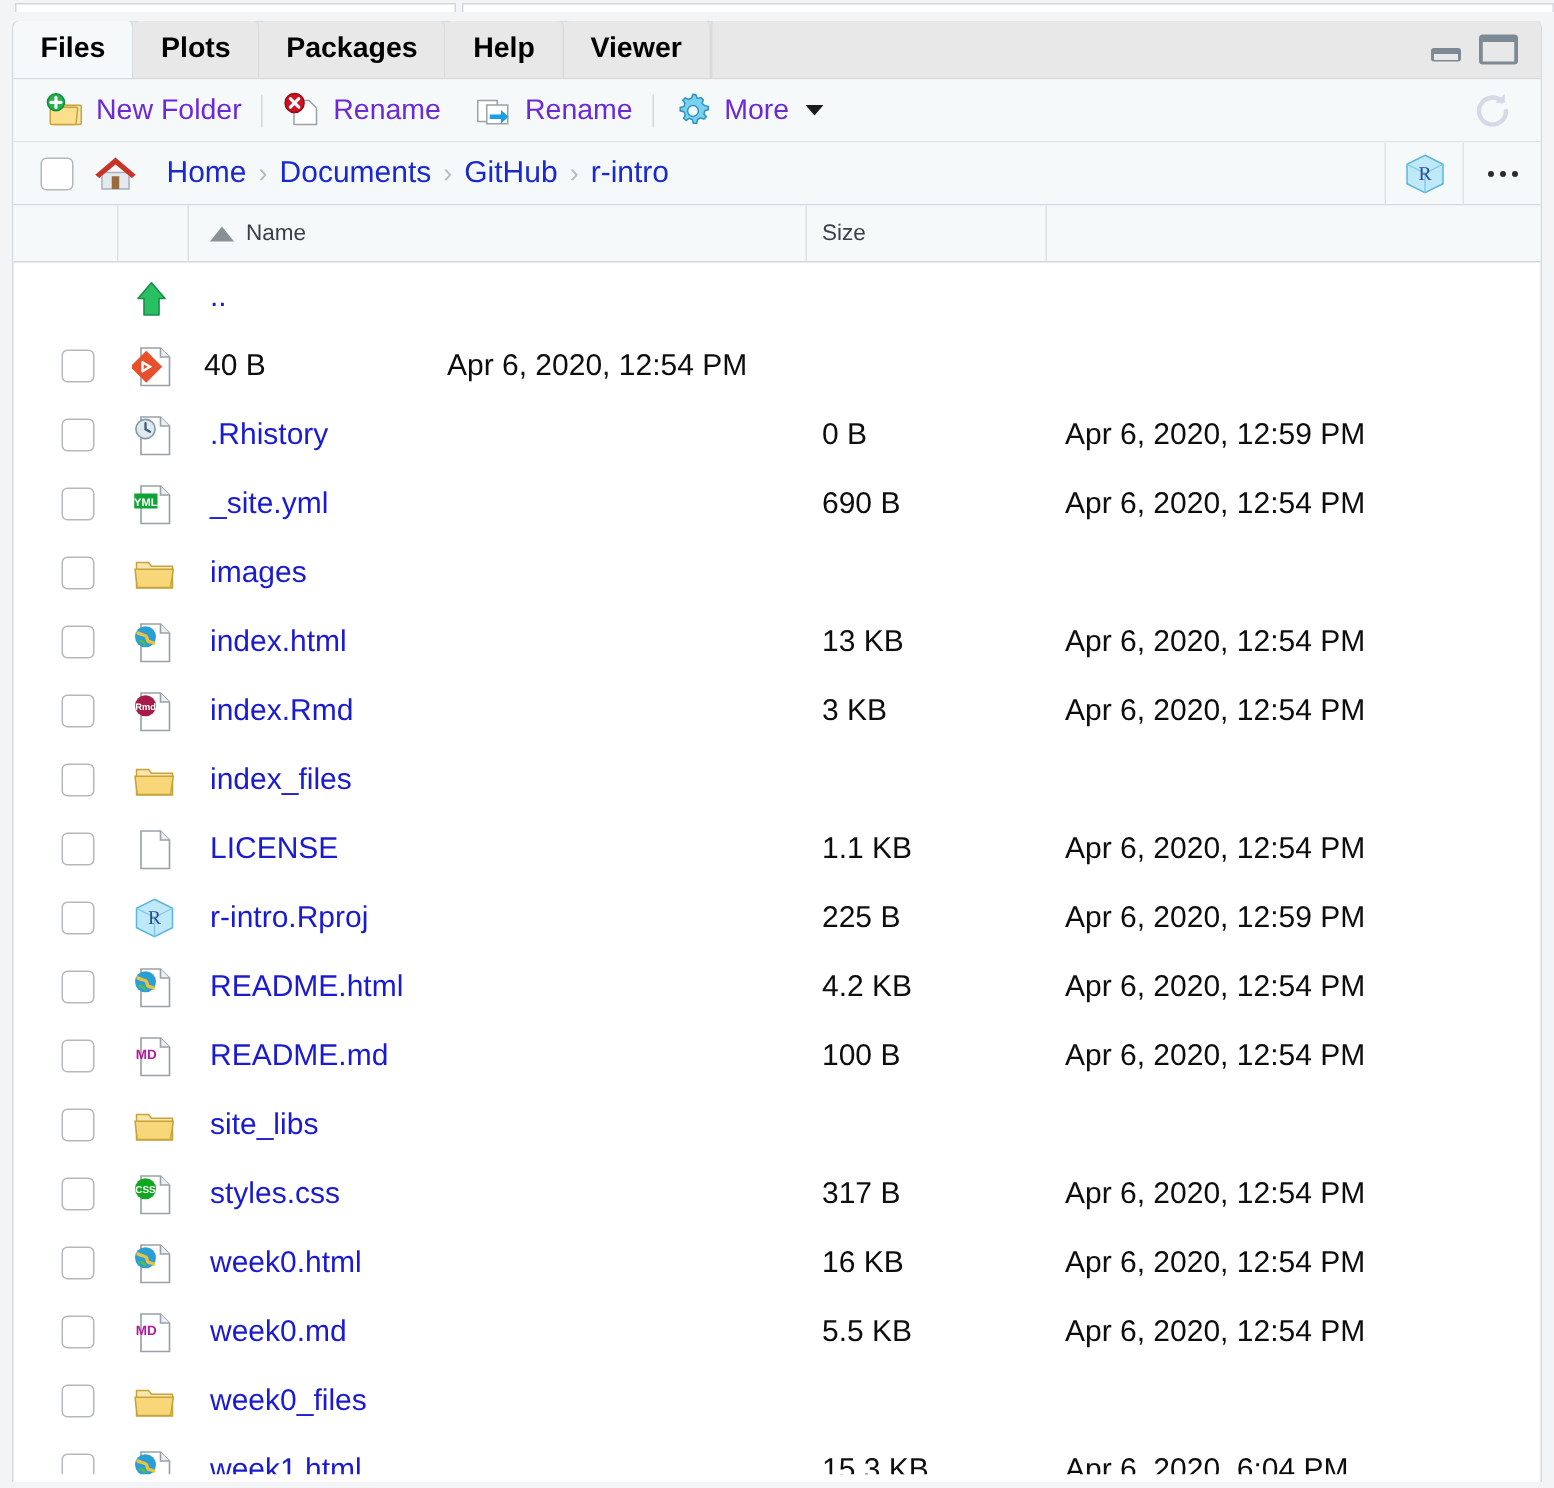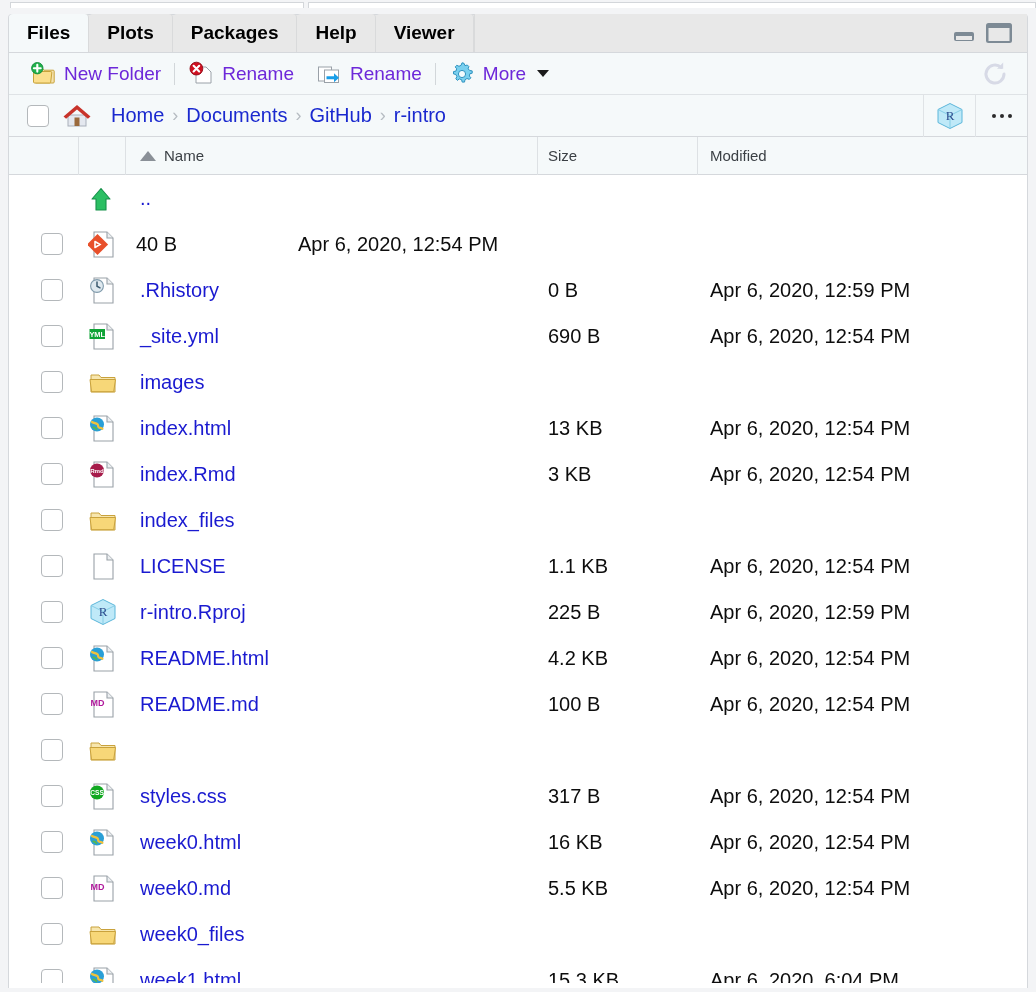--- a/index.html
+++ b/index.html
@@ -367,23 +367,20 @@
   <div id="thead">
     <div class="th c-check"></div>
     <div class="th c-icon"></div>
     <div class="th c-name">
       <span class="sortarrow"></span>
       <span>Name</span>
     </div>
     <div class="th c-size">
       <span>Size</span>
     </div>
-    <div class="th c-mod">
-      <span>Modified</span>
-    </div>
   </div>
 
   <div id="rows">
       <div class="row">
         <div class="cell c-check"></div>
         <div class="cell c-icon">
           <svg viewBox="0 0 30 30" class="ficon">
             <path d="M8 27V16H4L13 5.5 22 16h-4v11z" fill="#2bbf63" stroke="#16914a" stroke-width="1.1" stroke-linejoin="round"></path>
           </svg>
         </div>
@@ -635,20 +632,23 @@
       <div class="row">
         <div class="cell c-check">
           <span class="rowcheck"></span>
         </div>
         <div class="cell c-icon">
           <svg viewBox="0 0 30 30" class="ficon">
             <path d="M3 8h8l2 2.5h14v14.5H3z" fill="#f7e6ae" stroke="#c9a23c" stroke-width="1"></path>
             <path d="M2 12.5h25.5l-1.8 12.2H3.5z" fill="#f7d778" stroke="#c9a23c" stroke-width="1"></path>
           </svg>
         </div>
+        <div class="cell c-name">
+          <span class="fname">site_libs</span>
+        </div>
         <div class="cell c-size">
           <span class="fsize"></span>
         </div>
         <div class="cell c-mod">
           <span class="fmod"></span>
         </div>
       </div>
       <div class="row">
         <div class="cell c-check">
           <span class="rowcheck"></span>

